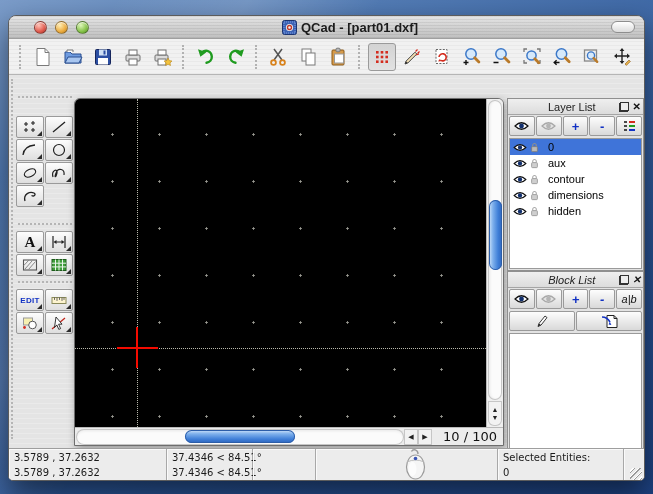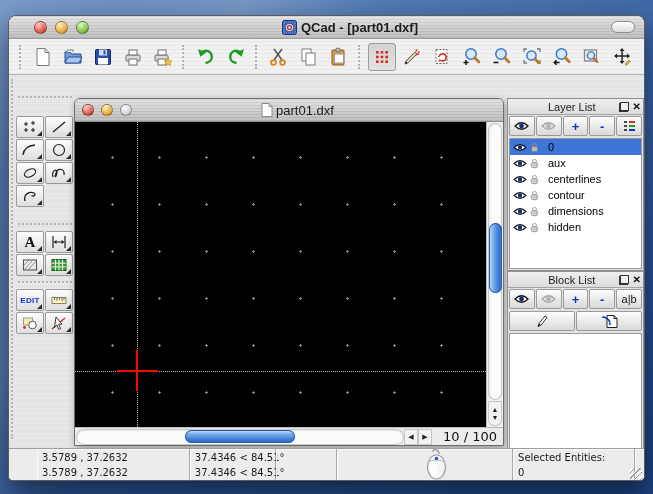--- a/index.html
+++ b/index.html
@@ -119,21 +119,21 @@
   .lrow.sel { background:#3f74d9; }
   .lrow svg { flex:none; }
   .lname { padding-left:6px; }
 
   
   .statusbar { position:absolute; left:0; top:432px; right:0; height:34px; background:#ececec;
     border-top:1px solid #9e9e9e; display:flex; font-family:"DejaVu Sans", sans-serif; font-size:10px; color:#1a1a1a; }
   .scell { border-right:1px solid #a8a8a8; box-shadow:inset 1px 1px 0 #fafafa; padding:2px 4px 0 5px;
     display:flex; flex-direction:column; justify-content:space-between; padding-bottom:3px; position:relative; }
   .scell .ln { height:13px; line-height:13px; white-space:nowrap; }
-  .c1{width:158px;margin-left:28px;} .c2{width:86px;} .c3{width:63px;} .c4{width:182px;} .c5{width:126px;} .c6{flex:1; border-right:none;}
+  .c1{width:158px;} .c2{width:86px;} .c3{width:63px;} .c4{width:182px;} .c5{width:126px;} .c6{flex:1; border-right:none;}
   .grip { position:absolute; right:2px; bottom:2px; width:12px; height:12px;
     background:repeating-linear-gradient(135deg, transparent 0 2px, #fff 2px 3px, #9a9a9a 3px 4px); }
   .mousepic { position:absolute; left:84px; top:-2px; }
 </style>
 </head>
 <body>
 
 <div class="win">
 
   <div class="titlebar">
@@ -383,32 +383,20 @@
         </div>
       <div class="ptool">
           <svg viewBox="0 0 18 16">
             <path d="M2 14L15 3" stroke="#c0241a" stroke-width="1.2"></path>
             <path d="M6 2l6 7.2h-3.4l2 4.4-1.8.8-2-4.5-2.3 2.6z" fill="#fff" stroke="#222" stroke-width=".9"></path>
           </svg>
         </div>
     </div>
 
     <div class="mdi">
-      <div class="mdi-title">
-        <div class="tl red"></div>
-        <div class="tl yel"></div>
-        <div class="tl off"></div>
-        <div class="mdi-title-center">
-          <svg width="12" height="14" viewBox="0 0 12 14">
-              <path d="M1 .5h7l3 3V13.5H1z" fill="#fff" stroke="#8a8a8a"></path>
-              <path d="M8 .5v3h3" fill="none" stroke="#8a8a8a"></path>
-            </svg>
-          <span>part01.dxf</span>
-        </div>
-      </div>
       <div class="mdi-content">
         <div class="canvas">
           <div class="axis-v"></div>
           <div class="axis-h"></div>
           <div class="cross-h"></div>
           <div class="cross-v"></div>
         </div>
         <div class="vscroll">
           <div class="vtrack">
             <div class="vthumb"></div>
@@ -492,59 +480,48 @@
         </div>
         <div class="lrow">
           <svg width="14" height="9" viewBox="0 0 15 10">
               <path d="M1 5 Q7.5 -1.5 14 5 Q7.5 11.5 1 5Z" fill="#fff" stroke="#111" stroke-width="1.2"></path>
               <circle cx="7.5" cy="5" r="2.4" fill="#12306e"></circle>
             </svg>
           <svg width="9" height="11" viewBox="0 0 10 12">
               <path d="M3 5V3.6a2 2 0 0 1 4 0V5" fill="none" stroke="#a8a8a8" stroke-width="1.2"></path>
               <rect x="1.8" y="5" width="6.4" height="5.6" rx="1" fill="#cfcfcf" stroke="#9a9a9a"></rect>
             </svg>
-          <span class="lname">centerlines</span>
+          <span class="lname">contour</span>
         </div>
         <div class="lrow">
           <svg width="14" height="9" viewBox="0 0 15 10">
               <path d="M1 5 Q7.5 -1.5 14 5 Q7.5 11.5 1 5Z" fill="#fff" stroke="#111" stroke-width="1.2"></path>
               <circle cx="7.5" cy="5" r="2.4" fill="#12306e"></circle>
             </svg>
           <svg width="9" height="11" viewBox="0 0 10 12">
               <path d="M3 5V3.6a2 2 0 0 1 4 0V5" fill="none" stroke="#a8a8a8" stroke-width="1.2"></path>
               <rect x="1.8" y="5" width="6.4" height="5.6" rx="1" fill="#cfcfcf" stroke="#9a9a9a"></rect>
             </svg>
-          <span class="lname">contour</span>
+          <span class="lname">dimensions</span>
         </div>
         <div class="lrow">
           <svg width="14" height="9" viewBox="0 0 15 10">
               <path d="M1 5 Q7.5 -1.5 14 5 Q7.5 11.5 1 5Z" fill="#fff" stroke="#111" stroke-width="1.2"></path>
               <circle cx="7.5" cy="5" r="2.4" fill="#12306e"></circle>
             </svg>
           <svg width="9" height="11" viewBox="0 0 10 12">
               <path d="M3 5V3.6a2 2 0 0 1 4 0V5" fill="none" stroke="#a8a8a8" stroke-width="1.2"></path>
               <rect x="1.8" y="5" width="6.4" height="5.6" rx="1" fill="#cfcfcf" stroke="#9a9a9a"></rect>
             </svg>
-          <span class="lname">dimensions</span>
-        </div>
-        <div class="lrow">
-          <svg width="14" height="9" viewBox="0 0 15 10">
-              <path d="M1 5 Q7.5 -1.5 14 5 Q7.5 11.5 1 5Z" fill="#fff" stroke="#111" stroke-width="1.2"></path>
-              <circle cx="7.5" cy="5" r="2.4" fill="#12306e"></circle>
-            </svg>
-          <svg width="9" height="11" viewBox="0 0 10 12">
-              <path d="M3 5V3.6a2 2 0 0 1 4 0V5" fill="none" stroke="#a8a8a8" stroke-width="1.2"></path>
-              <rect x="1.8" y="5" width="6.4" height="5.6" rx="1" fill="#cfcfcf" stroke="#9a9a9a"></rect>
-            </svg>
           <span class="lname">hidden</span>
         </div>
       </div>
     </div>
 
-    <div class="panel" style="top:196px; height:190px;">
+    <div class="panel" style="top:196px; height:190px;font-style:italic;">
       <div class="panel-title">
         <span class="t">Block List</span>
         <span class="pt-ico restore"></span>
         <span class="pt-x">✕</span>
       </div>
       <div class="panel-tools">
         <div class="pbt">
             <svg width="15" height="10" viewBox="0 0 15 10">
               <path d="M1 5 Q7.5 -1.5 14 5 Q7.5 11.5 1 5Z" fill="#fff" stroke="#111" stroke-width="1.2"></path>
               <circle cx="7.5" cy="5" r="2.4" fill="#12306e"></circle>

